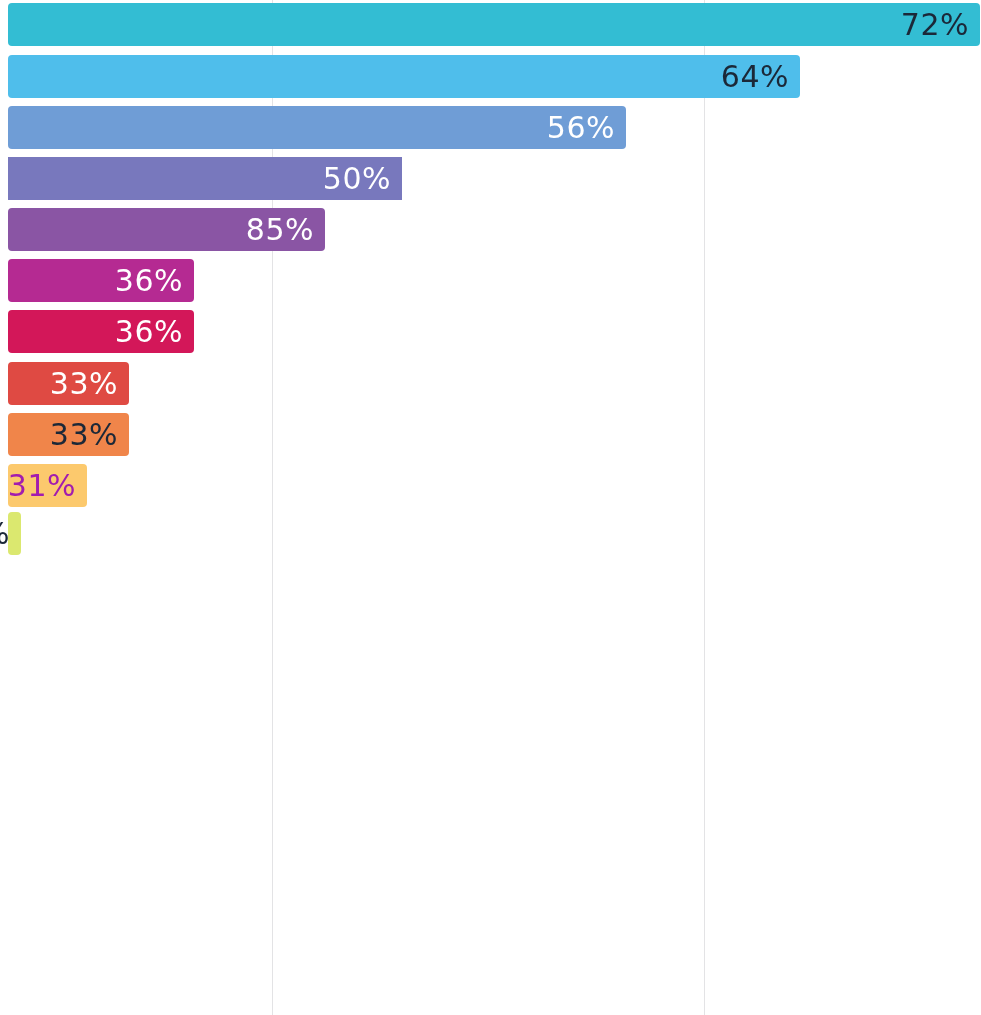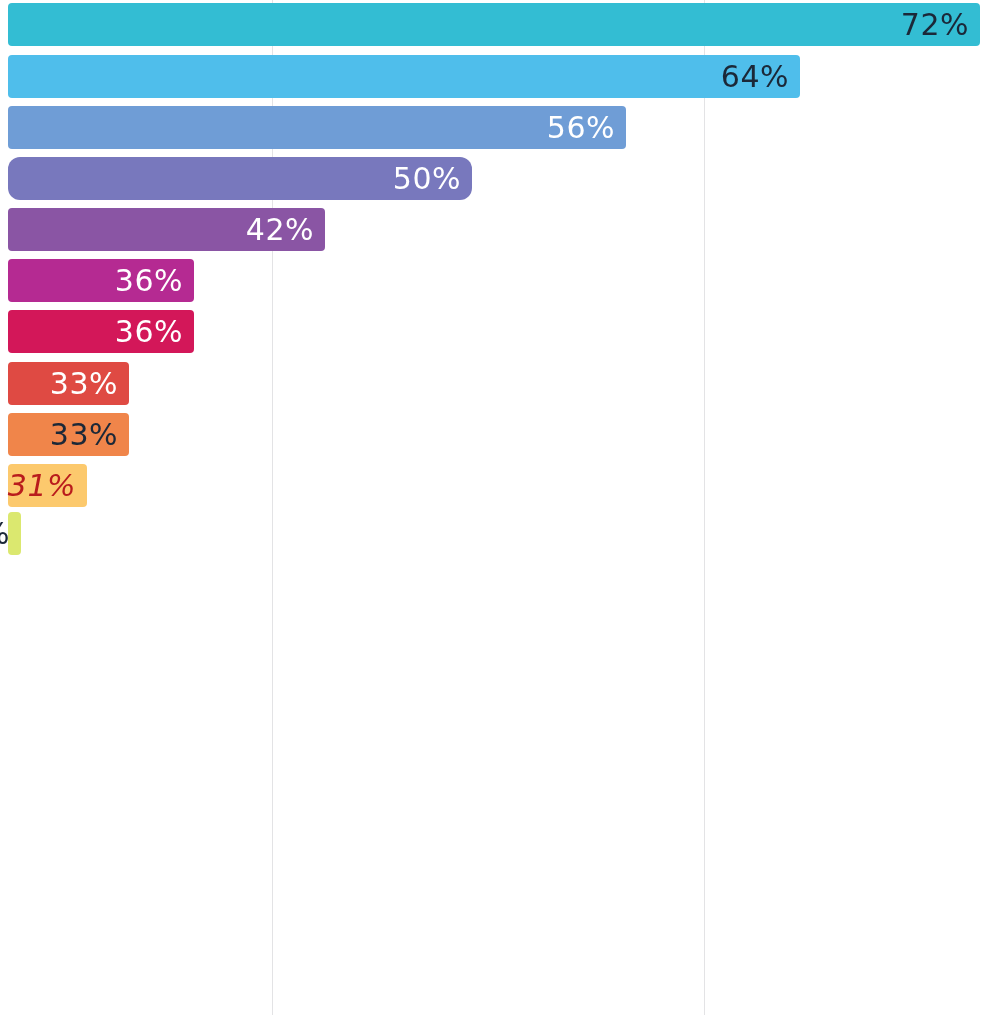--- a/index.html
+++ b/index.html
@@ -77,39 +77,39 @@
   <div class="plot-area">
       <div class="bar-row" style="top: 3px; width: 972px; background: rgb(51, 189, 211); border-radius: 4px;">
         <span class="bar-label label-dark" style="color: rgb(27, 40, 56);">72%</span>
       </div>
       <div class="bar-row" style="top: 55px; width: 792px; background: rgb(79, 190, 235); border-radius: 4px;">
         <span class="bar-label label-dark" style="color: rgb(27, 40, 56); margin-left: 8px;">64%</span>
       </div>
       <div class="bar-row" style="top: 106px; width: 618px; background: rgb(111, 157, 214); border-radius: 4px;">
         <span class="bar-label label-light" style="color: rgb(255, 255, 255); margin-left: 20px;">56%</span>
       </div>
-      <div class="bar-row" style="top: 157px; width: 464px; background: rgb(120, 120, 189); border-radius: 12px;">
+      <div class="bar-row" style="top: 157px; width: 394px; background: rgb(120, 120, 189); border-radius: 0;">
         <span class="bar-label label-light" style="color: rgb(255, 255, 255);">50%</span>
       </div>
       <div class="bar-row" style="top: 208px; width: 317px; background: rgb(138, 85, 164); border-radius: 4px;">
-        <span class="bar-label label-light" style="color: rgb(255, 255, 255);">42%</span>
+        <span class="bar-label label-light" style="color: rgb(255, 255, 255);">85%</span>
       </div>
       <div class="bar-row" style="top: 259px; width: 186px; background: rgb(181, 42, 146); border-radius: 4px;">
         <span class="bar-label label-light" style="color: rgb(255, 255, 255);">36%</span>
       </div>
       <div class="bar-row" style="top: 310px; width: 186px; background: rgb(211, 23, 89); border-radius: 4px;">
         <span class="bar-label label-light" style="color: rgb(255, 255, 255);">36%</span>
       </div>
       <div class="bar-row" style="top: 362px; width: 121px; background: rgb(223, 74, 67); border-radius: 4px;">
         <span class="bar-label label-light" style="color: rgb(255, 255, 255);">33%</span>
       </div>
       <div class="bar-row" style="top: 413px; width: 121px; background: rgb(240, 133, 74); border-radius: 4px;">
         <span class="bar-label label-dark" style="color: rgb(27, 40, 56);">33%</span>
       </div>
       <div class="bar-row" style="top: 464px; width: 79px; background: rgb(252, 201, 109); border-radius: 4px;">
-        <span class="bar-label label-dark" style="color: #b91c1c; font-style: italic;">31%</span>
+        <span class="bar-label label-dark" style="color: #a21caf;">31%</span>
       </div>
       <div class="bar-row" style="top: 512px; width: 13px; background: rgb(219, 232, 111); border-radius: 4px;">
         <span class="bar-label label-dark" style="color: rgb(27, 40, 56);">%</span>
       </div>
     </div>
 
 </div>
 
 </body></html>

